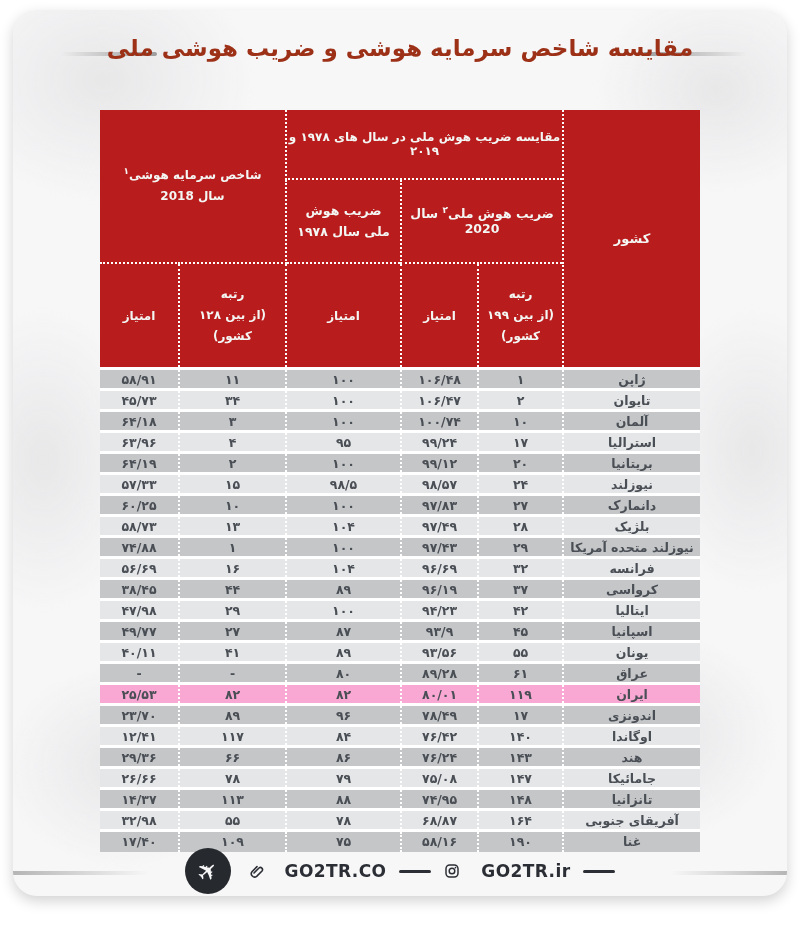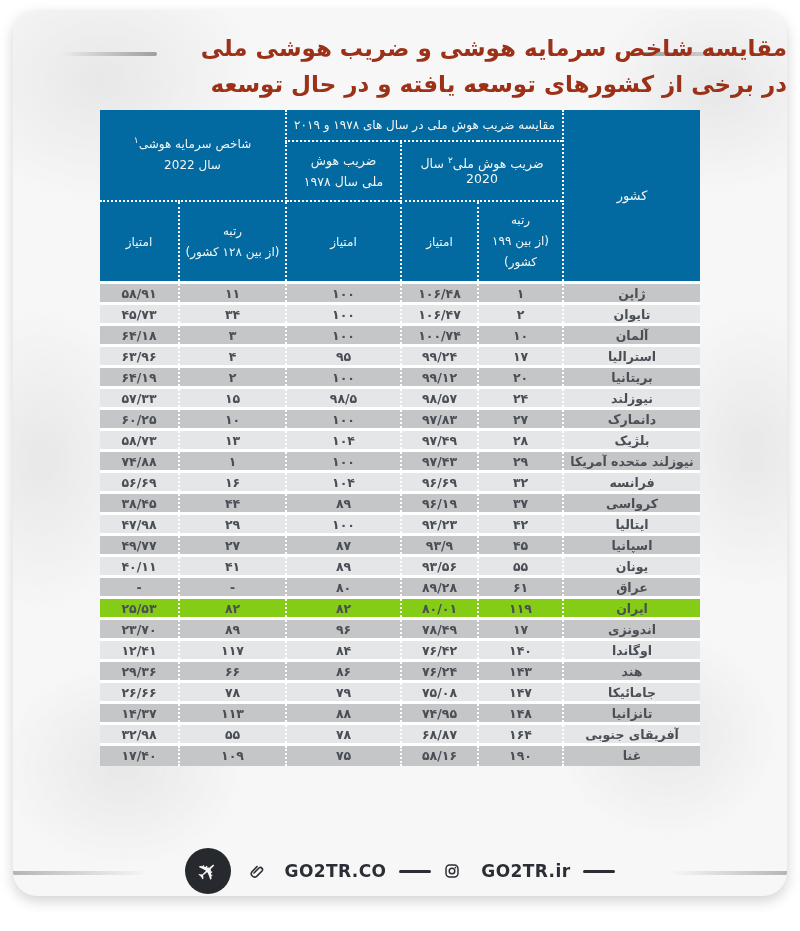--- a/index.html
+++ b/index.html
@@ -38,40 +38,40 @@
   .dash-l { top:42px; left:48px; width:96px;  background:linear-gradient(to left,#9d9d9d,rgba(157,157,157,0)); }
 
   
   .table-wrap { position:absolute; top:100px; left:87px; width:600px; }
   table.tbl {
     width:600px; table-layout:fixed;
     border-collapse:collapse; border-style:hidden;
     direction:rtl;
   }
   .tbl th {
-    background:#0369a1; color:#f3f6f3;
-    font-weight:normal; text-align:center; vertical-align:middle;
-    border:2px dotted #ffffff; padding:8px 1px;
+    background:#b91c1c; color:#f3f6f3;
+    font-weight:bold; text-align:center; vertical-align:middle;
+    border:2px dotted #ffffff; padding:20px 1px;
   }
   .rowA th { height:27px; font-size:12px; }
   .rowB th { height:50px; font-size:12.5px; }
   .rowC th { height:60px; font-size:12px; line-height:20px; }
   .tbl th.country-h { font-size:13px; }
   .tbl sup { font-size:9px; line-height:0; }
   .hdr-2line { line-height:21px; }
   .tbl td {
     border:2px dotted #ffffff;
     border-top:3px solid #ffffff; border-bottom:3px solid #ffffff;
     height:21px; padding:0 4px;
     text-align:center; vertical-align:middle;
     font-size:12.5px; font-weight:bold; color:#4a4e55;
   }
   tr.shade-dark td  { background:#c4c6c8; }
   tr.shade-light td { background:#e4e6e8; }
-  tr.shade-hl td    { background:#84cc16;margin-left:34px; }
+  tr.shade-hl td    { background:#f9a8d4;margin-left:34px; }
   td.country { letter-spacing:0; }
 
   
   .footer {
     position:absolute; bottom:2px; left:0; right:0; height:46px;
     display:flex; align-items:center; justify-content:center; gap:13px;
     color:#2b2e34;
   }
   .logo {
     width:46px; height:46px; border-radius:50%;
@@ -93,43 +93,42 @@
   <div class="blob b1"></div>
   <div class="blob b2"></div>
   <div class="blob b3"></div>
   <div class="blob b4"></div>
   <div class="blob b5"></div>
   <div class="blob b6"></div>
 
   <div class="title-dash dash-r"></div>
   <div class="title-dash dash-l"></div>
 
-  <div class="title" style="color: rgb(156, 49, 23); text-align: right;">
+  <div class="title" style="color: rgb(156, 49, 23);">
     <div>مقایسه شاخص سرمایه هوشی و ضریب هوشی ملی</div>
-    <div>در برخی از کشورهای توسعه یافته و در حال توسعه</div>
   </div>
 
   <div class="table-wrap">
     <table class="tbl">
       <colgroup>
         <col style="width:137px">
           <col style="width:85px">
           <col style="width:77px">
         <col style="width:115px">
           <col style="width:107px">
           <col style="width:79px">
       </colgroup>
       <thead>
         <tr class="rowA">
           <th rowspan="3" class="country-h">کشور</th>
           <th colspan="3">مقایسه ضریب هوش ملی در سال های ۱۹۷۸ و ۲۰۱۹</th>
           <th colspan="2" rowspan="2">
             <div class="hdr-2line">
               <span>شاخص سرمایه هوشی</span><sup>۱</sup><br>
-              <span>سال 2022</span>
+              <span>سال 2018</span>
             </div>
           </th>
         </tr>
         <tr class="rowB">
           <th colspan="2">
             <span>ضریب هوش ملی</span><sup>۲</sup><span> سال 2020</span>
           </th>
           <th>
             <div class="hdr-2line">
               <span>ضریب هوش</span><br>

